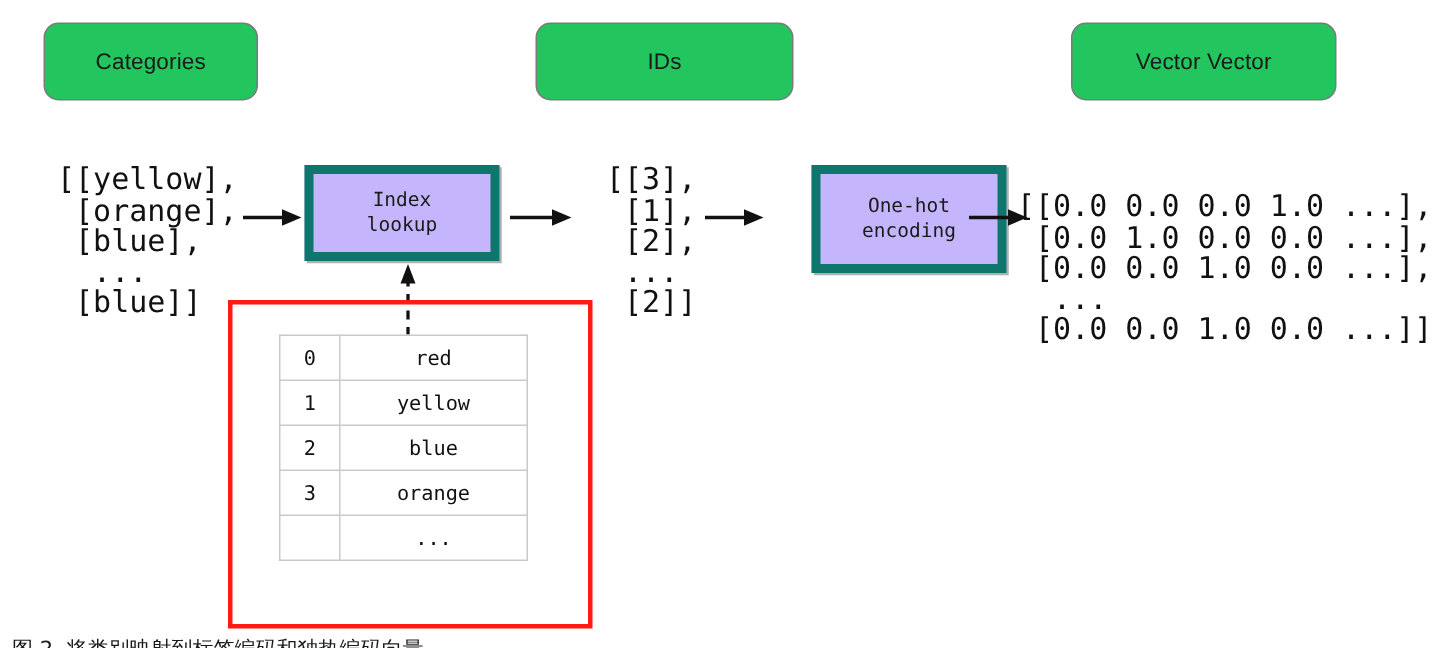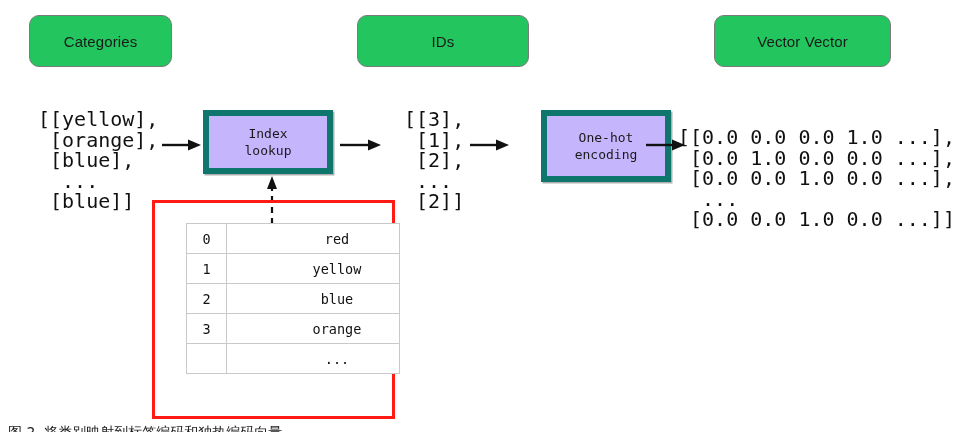--- a/index.html
+++ b/index.html
@@ -86,21 +86,21 @@
     color: #111111;
   }
   .lookup-table td {
     border: 1px solid #c9c9c9;
     height: 29px;
     padding: 0;
     text-align: center;
     vertical-align: middle;
   }
   .lookup-table td.col-id { width: 39px; }
-  .lookup-table td.col-val { width: 124px; padding-left: 48px; }
+  .lookup-table td.col-val { width: 124px; }
 
   
   .dashed-conn {
     position: absolute;
   }
   .dashed-conn svg { display: block; }
 
   
   .caption {
     position: absolute;

